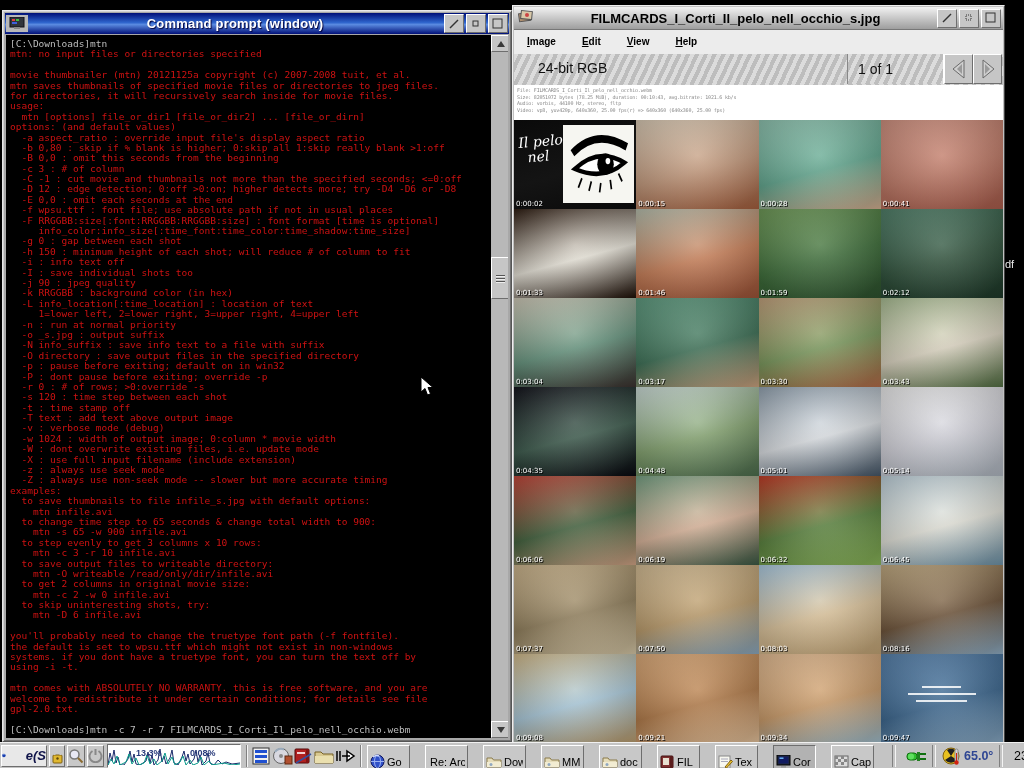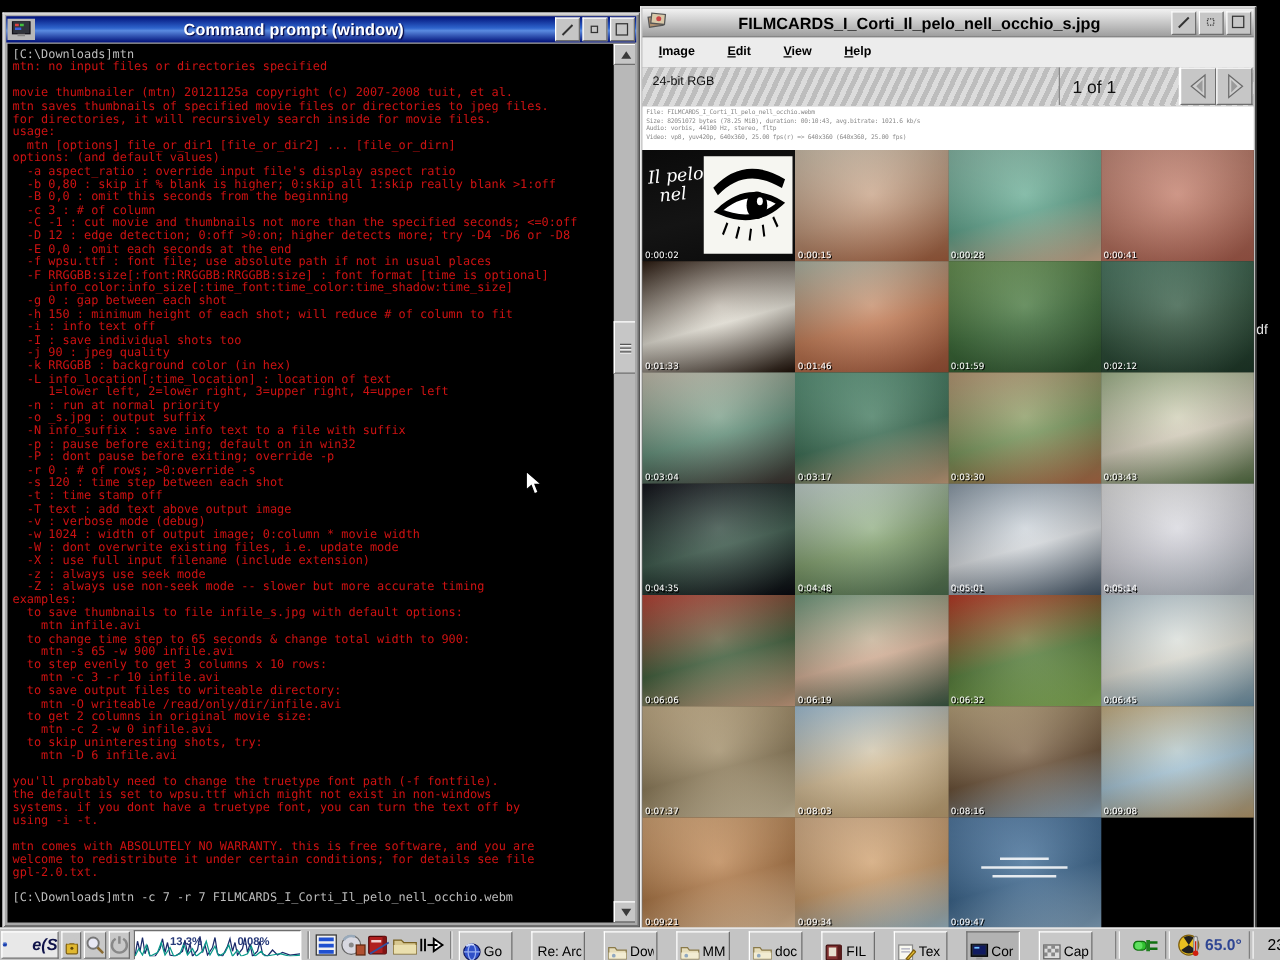--- a/index.html
+++ b/index.html
@@ -44,21 +44,21 @@
         border:1px solid #efefef;border-right-color:#444;border-bottom-color:#444;z-index:10;}
   #v-titlebar{position:absolute;left:1px;top:1px;right:1px;height:22px;display:flex;align-items:center;
         background:linear-gradient(180deg,#f2f2f2,#9e9e9e);border-bottom:1px solid #777;}
   #v-title{flex:1;text-align:center;color:#000;font-weight:bold;font-size:13px;}
   #v-menubar{position:absolute;left:1px;top:24px;right:1px;height:24px;background:#ececec;
         display:flex;align-items:center;border-bottom:1px solid #9a9a9a;}
   .menu-item{padding:0 13px;font-size:10px;font-weight:700;color:#000;height:24px;line-height:24px;}
   #v-infobar{position:absolute;left:1px;top:48px;right:1px;height:31px;
         background:repeating-linear-gradient(115deg,#dcdcdc 0 4px,#bdbdbd 4px 8px);
         border-bottom:1px solid #888;}
-  #v-format{position:absolute;left:8px;top:6px;font-size:10px;color:#101010;}
+  #v-format{position:absolute;left:24px;top:6px;font-size:14px;color:#101010;}
   #v-page{position:absolute;right:59px;top:0;bottom:1px;width:85px;background:
         repeating-linear-gradient(115deg,#dcdcdc 0 4px,#bdbdbd 4px 8px);
         border-left:1px solid #888;border-right:1px solid #fff;
         font-size:14px;color:#101010;display:flex;align-items:center;padding-left:10px;}
   #v-nav{position:absolute;right:1px;top:0;bottom:1px;width:58px;display:flex;}
   .nav-btn{flex:1;display:flex;align-items:center;justify-content:center;background:#c6c6c6;}
   #v-infostrip{position:absolute;left:1px;top:79px;right:1px;height:35px;background:#fff;
         padding:2px 0 0 3px;box-sizing:border-box;}
   .info-line{font-family:"DejaVu Sans Mono",monospace;font-size:5px;line-height:6.5px;color:#8a8a8a;
         white-space:pre;letter-spacing:-0.2px;}
@@ -160,20 +160,21 @@
           <div class="tline">  -h 150 : minimum height of each shot; will reduce # of column to fit</div>
           <div class="tline">  -i : info text off</div>
           <div class="tline">  -I : save individual shots too</div>
           <div class="tline">  -j 90 : jpeg quality</div>
           <div class="tline">  -k RRGGBB : background color (in hex)</div>
           <div class="tline">  -L info_location[:time_location] : location of text</div>
           <div class="tline">     1=lower left, 2=lower right, 3=upper right, 4=upper left</div>
           <div class="tline">  -n : run at normal priority</div>
           <div class="tline">  -o _s.jpg : output suffix</div>
           <div class="tline">  -N info_suffix : save info text to a file with suffix</div>
+          <div class="tline">  -O directory : save output files in the specified directory</div>
           <div class="tline">  -p : pause before exiting; default on in win32</div>
           <div class="tline">  -P : dont pause before exiting; override -p</div>
           <div class="tline">  -r 0 : # of rows; &gt;0:override -s</div>
           <div class="tline">  -s 120 : time step between each shot</div>
           <div class="tline">  -t : time stamp off</div>
           <div class="tline">  -T text : add text above output image</div>
           <div class="tline">  -v : verbose mode (debug)</div>
           <div class="tline">  -w 1024 : width of output image; 0:column * movie width</div>
           <div class="tline">  -W : dont overwrite existing files, i.e. update mode</div>
           <div class="tline">  -X : use full input filename (include extension)</div>
@@ -370,20 +371,24 @@
           <span class="stamp">0:06:32</span>
         </div>
         <div class="cell" style="background: linear-gradient(165deg, rgb(189, 208, 218) 0%, rgb(227, 227, 218) 55%, rgb(112, 150, 172) 100%);">
           <div class="shade"></div>
           <span class="stamp">0:06:45</span>
         </div>
         <div class="cell" style="background: linear-gradient(165deg, rgb(205, 182, 142) 0%, rgb(147, 129, 94) 55%, rgb(220, 205, 171) 100%);">
           <div class="shade"></div>
           <span class="stamp">0:07:37</span>
         </div>
+        <div class="cell" style="background: linear-gradient(165deg, rgb(212, 189, 149) 0%, rgb(187, 156, 108) 55%, rgb(143, 173, 196) 100%);">
+          <div class="shade"></div>
+          <span class="stamp">0:07:50</span>
+        </div>
         <div class="cell" style="background: linear-gradient(165deg, rgb(171, 203, 226) 0%, rgb(220, 196, 156) 55%, rgb(199, 168, 120) 100%);">
           <div class="shade"></div>
           <span class="stamp">0:08:03</span>
         </div>
         <div class="cell" style="background: linear-gradient(165deg, rgb(194, 171, 130) 0%, rgb(110, 84, 58) 55%, rgb(147, 178, 202) 100%);">
           <div class="shade"></div>
           <span class="stamp">0:08:16</span>
         </div>
         <div class="cell" style="background: linear-gradient(165deg, rgb(210, 186, 138) 0%, rgb(171, 202, 219) 55%, rgb(191, 160, 111) 100%);">
           <div class="shade"></div>

